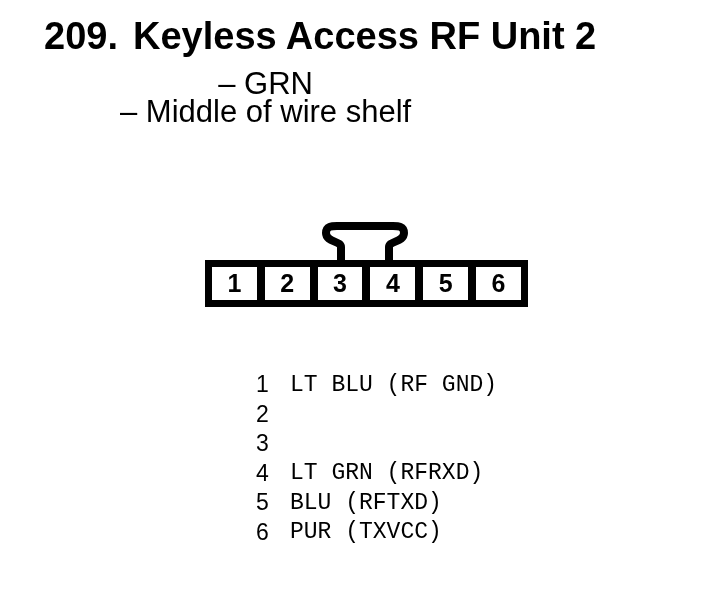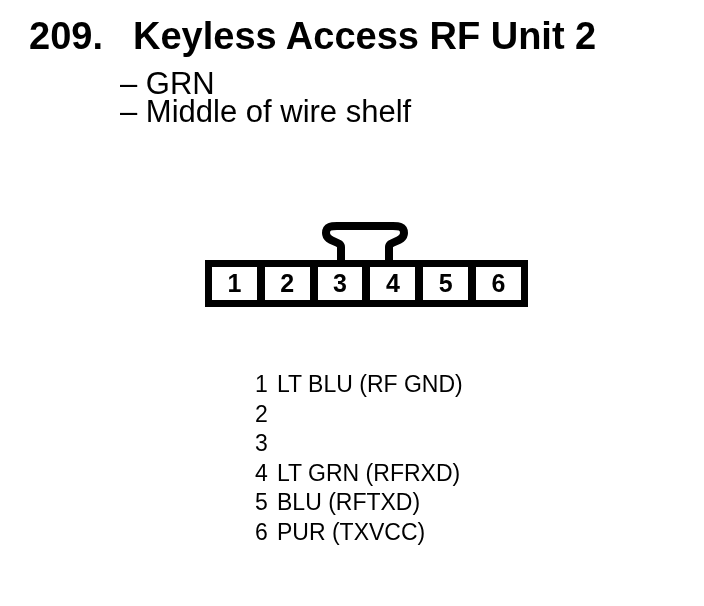--- a/index.html
+++ b/index.html
@@ -5,20 +5,21 @@
   * { margin: 0; padding: 0; box-sizing: border-box; }
   html, body { background: #ffffff; }
   .canvas {
     position: relative;
     width: 704px;
     height: 606px;
     background: #ffffff;
     overflow: hidden;
     font-family: "Liberation Sans", "DejaVu Sans", sans-serif;
     color: #000000;
+    text-align: center;
   }
 
   
   .fig-title {
     position: absolute;
     left: 29px;
     top: 17px;
     font-size: 38px;
     font-weight: bold;
     line-height: 1;
@@ -82,21 +83,22 @@
     height: 29.5px;
     align-items: center;
     white-space: nowrap;
   }
   .pin-num {
     display: inline-block;
     width: 15px;
     flex: 0 0 15px;
   }
   .pin-desc {
-    margin-left: 7px;
+    margin-left: 20px;
+    font-family: Liberation Mono, monospace;
   }
 </style>
 </head>
 <body>
 
 <div class="canvas">
 
   <div class="fig-title">
     <span class="fig-num">209.</span><span>Keyless Access RF Unit 2</span>
   </div>

